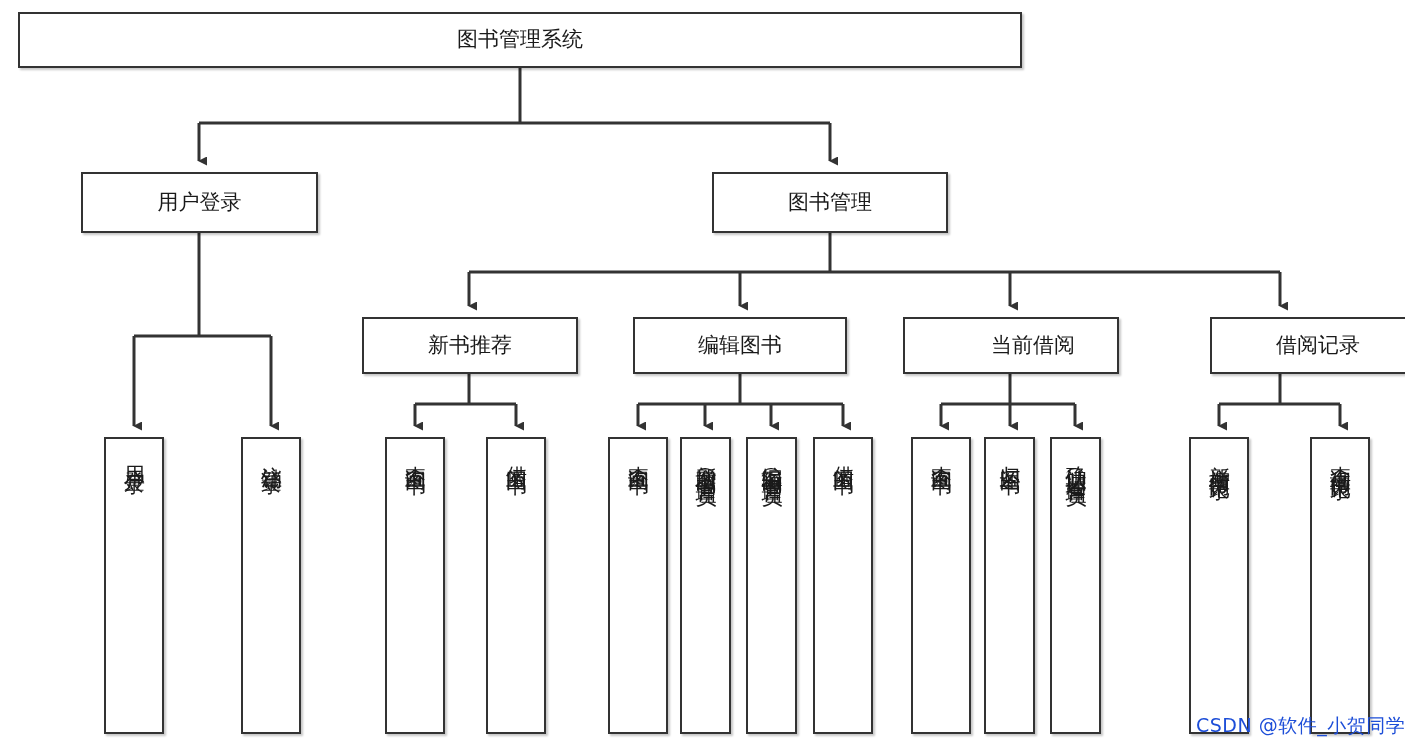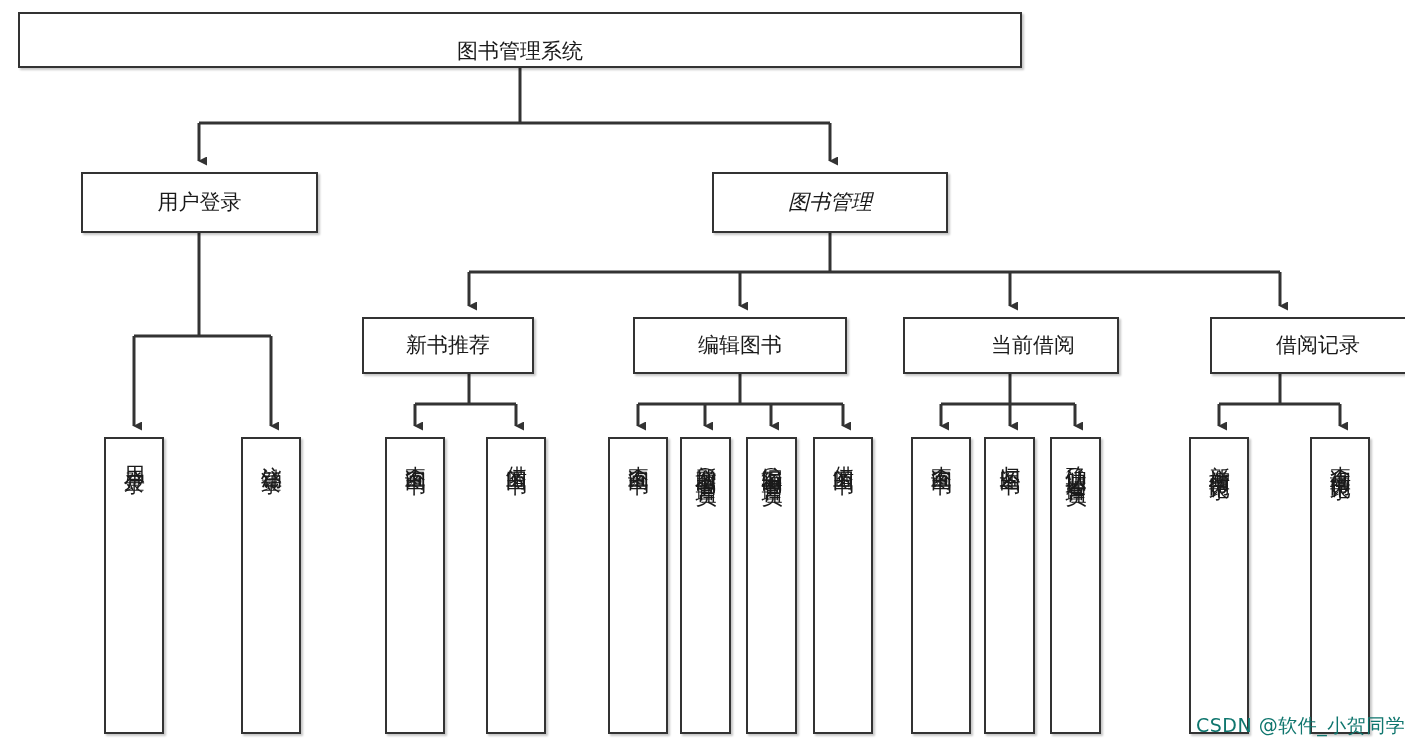--- a/index.html
+++ b/index.html
@@ -114,32 +114,32 @@
       <path d="M1010,404 L1010,426" marker-end="url(#arrowhead)"></path>
       <path d="M1075,404 L1075,426" marker-end="url(#arrowhead)"></path>
 
       <path d="M1280,374 L1280,404"></path>
       <path d="M1219,404 L1340,404"></path>
       <path d="M1219,404 L1219,426" marker-end="url(#arrowhead)"></path>
       <path d="M1340,404 L1340,426" marker-end="url(#arrowhead)"></path>
     </g>
   </svg>
 
-  <div class="node horiz" id="node-root" style="left: 18px; top: 12px; width: 1004px; height: 56px; border-color: rgb(51, 51, 51); background: rgb(255, 255, 255); align-items: flex-end;">
+  <div class="node horiz" id="node-root" style="left: 18px; top: 12px; width: 1004px; height: 56px; border-color: rgb(51, 51, 51); background: rgb(255, 255, 255);">
     <span class="node-label">图书管理系统</span>
   </div>
 
   <div class="node horiz" id="node-l2-0" style="left: 81px; top: 172px; width: 237px; height: 61px; border-color: rgb(51, 51, 51); background: rgb(255, 255, 255);">
     <span class="node-label">用户登录</span>
   </div>
-  <div class="node horiz" id="node-l2-1" style="left: 712px; top: 172px; width: 236px; height: 61px; border-color: rgb(51, 51, 51); background: rgb(255, 255, 255); font-style: italic;">
+  <div class="node horiz" id="node-l2-1" style="left: 712px; top: 172px; width: 236px; height: 61px; border-color: rgb(51, 51, 51); background: rgb(255, 255, 255);">
     <span class="node-label">图书管理</span>
   </div>
 
-  <div class="node horiz" id="node-l3-0" style="left: 362px; top: 317px; width: 172px; height: 57px; border-color: rgb(51, 51, 51); background: rgb(255, 255, 255);">
+  <div class="node horiz" id="node-l3-0" style="left: 362px; top: 317px; width: 216px; height: 57px; border-color: rgb(51, 51, 51); background: rgb(255, 255, 255);">
     <span class="node-label">新书推荐</span>
   </div>
   <div class="node horiz" id="node-l3-1" style="left: 633px; top: 317px; width: 214px; height: 57px; border-color: rgb(51, 51, 51); background: rgb(255, 255, 255);">
     <span class="node-label">编辑图书</span>
   </div>
   <div class="node horiz" id="node-l3-2" style="left: 903px; top: 317px; width: 216px; height: 57px; border-color: rgb(51, 51, 51); background: rgb(255, 255, 255); padding-left: 44px;">
     <span class="node-label">当前借阅</span>
   </div>
   <div class="node horiz" id="node-l3-3" style="left: 1172px; top: 317px; width: 216px; height: 57px; border-color: rgb(51, 51, 51); background: rgb(255, 255, 255); margin-left: 38px;">
     <span class="node-label">借阅记录</span>
@@ -178,15 +178,15 @@
   <div class="node vert" id="node-leaf-10" style="left: 1050px; top: 437px; width: 51px; height: 297px; border-color: rgb(51, 51, 51); background: rgb(255, 255, 255);">
     <span class="node-label">确认归还（管理员）</span>
   </div>
   <div class="node vert" id="node-leaf-11" style="left: 1189px; top: 437px; width: 60px; height: 297px; border-color: rgb(51, 51, 51); background: rgb(255, 255, 255);">
     <span class="node-label">新增借阅记录</span>
   </div>
   <div class="node vert" id="node-leaf-12" style="left: 1310px; top: 437px; width: 60px; height: 297px; border-color: rgb(51, 51, 51); background: rgb(255, 255, 255);">
     <span class="node-label">查询借阅记录</span>
   </div>
 
-  <div class="watermark" id="watermark" style="left: 1196px; top: 713px; color: #0f766e;">CSDN @软件_小贺同学</div>
+  <div class="watermark" id="watermark" style="left: 1196px; top: 713px; color: #1d4ed8;">CSDN @软件_小贺同学</div>
 
 </div>
 
 </body></html>

